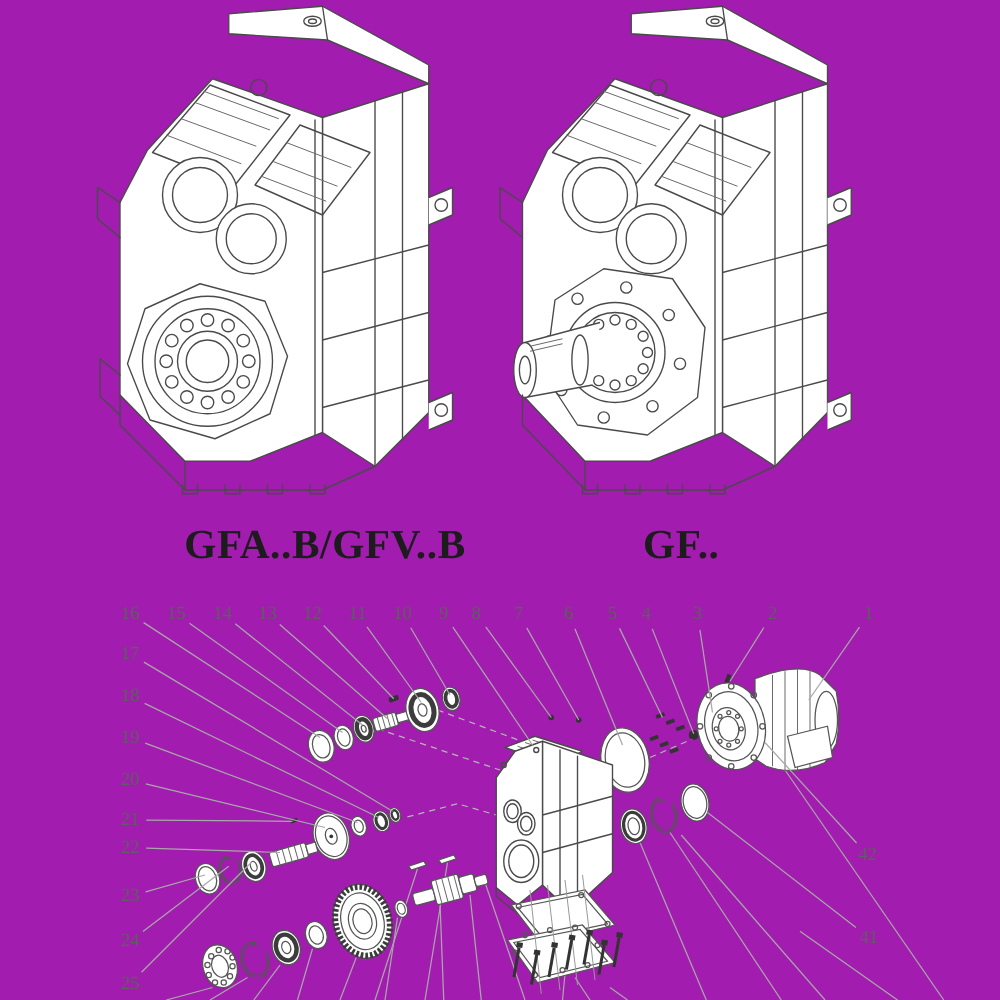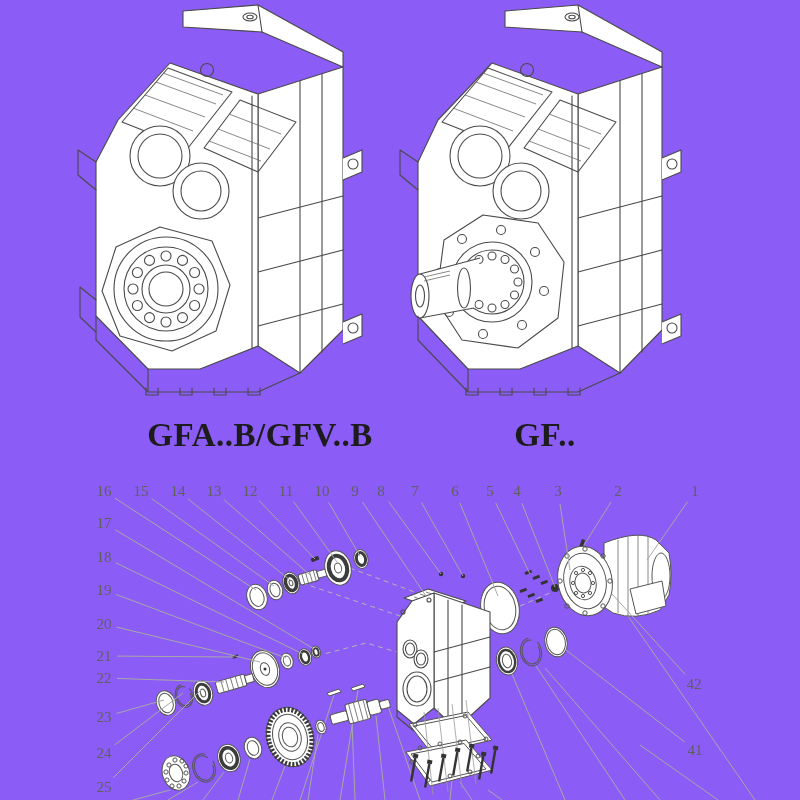--- a/index.html
+++ b/index.html
@@ -1,16 +1,16 @@
 <!DOCTYPE html>
 <html><head>
 <meta charset="utf-8">
 <style>
   html,body{margin:0;padding:0;background:#ffffff;}
-  #stage{position:relative;width:800px;height:800px;background:#8b5cf6;overflow:hidden;
+  #stage{position:relative;width:800px;height:800px;background:#a21caf;overflow:hidden;
          font-family:"Liberation Serif", serif;text-decoration:underline;}
   svg{display:block}
   .outline{fill:none;stroke:#4a4a4a;stroke-width:1.1;stroke-linejoin:round;stroke-linecap:round;}
   .outline2{fill:#ffffff;stroke:#4a4a4a;stroke-width:1.1;stroke-linejoin:round;}
   .thin{fill:none;stroke:#6a6a6a;stroke-width:0.8;}
   .part{fill:#ffffff;stroke:#555555;stroke-width:1;}
   .partline{fill:none;stroke:#555555;stroke-width:1;}
   .darkring{fill:none;stroke:#3c3c3c;}
   .darkfill{fill:#333333;stroke:none;}
   .leader{stroke:#a8a8a8;stroke-width:1;fill:none;}

